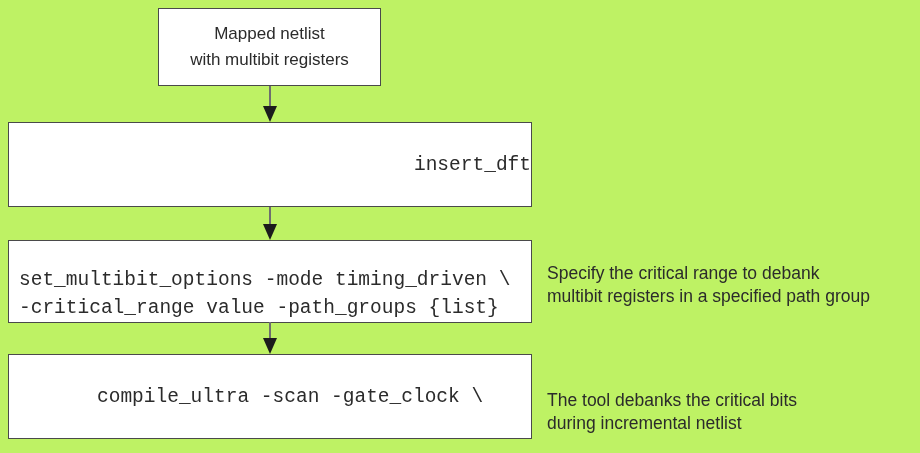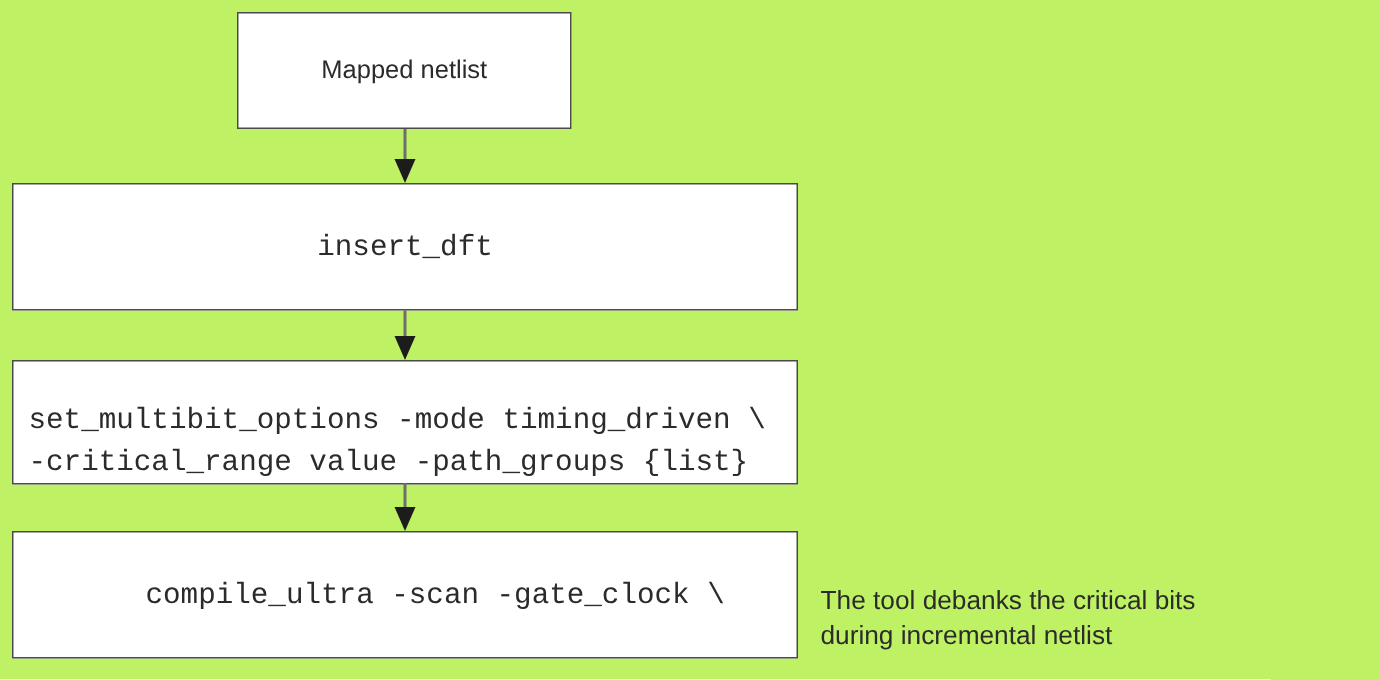--- a/index.html
+++ b/index.html
@@ -25,21 +25,21 @@
     flex-direction: column;
     justify-content: center;
   }
   .box-start {
     left: 158px; top: 8px; width: 223px; height: 78px;
     align-items: center;
     text-align: center;
   }
   .box-insert-dft {
     left: 8px; top: 122px; width: 524px; height: 85px;
-    align-items: center;
+    align-items: flex-end;
   }
   .box-set-multibit {
     left: 8px; top: 240px; width: 524px; height: 83px;
     align-items: flex-start;
     padding-left: 10px;
     justify-content: flex-end;
   }
   .box-compile-ultra {
     left: 8px; top: 354px; width: 524px; height: 85px;
     align-items: flex-start;
@@ -89,20 +89,21 @@
     border-top: 16px solid #1c1c1c;
   }
 </style>
 </head>
 <body>
 
 <div class="canvas">
 
   <div class="box box-start">
     <div class="sans-line">Mapped netlist</div>
+    <div class="sans-line">with multibit registers</div>
   </div>
 
   <div class="arrow arrow-1">
     <div class="arrow-stem"></div>
     <div class="arrow-head"></div>
   </div>
 
   <div class="box box-insert-dft">
     <div class="mono-line">insert_dft</div>
   </div>
@@ -110,20 +111,24 @@
   <div class="arrow arrow-2">
     <div class="arrow-stem"></div>
     <div class="arrow-head"></div>
   </div>
 
   <div class="box box-set-multibit">
     <div class="mono-line">set_multibit_options -mode timing_driven \</div>
     <div class="mono-line">-critical_range value -path_groups {list}</div>
   </div>
 
+  <div class="annotation annotation-1">
+    <div class="sans-line">Specify the critical range to debank</div>
+    <div class="sans-line">multibit registers in a specified path group</div>
+  </div>
 
   <div class="arrow arrow-3">
     <div class="arrow-stem"></div>
     <div class="arrow-head"></div>
   </div>
 
   <div class="box box-compile-ultra">
     <div class="mono-line">compile_ultra -scan -gate_clock \</div>
   </div>
 

